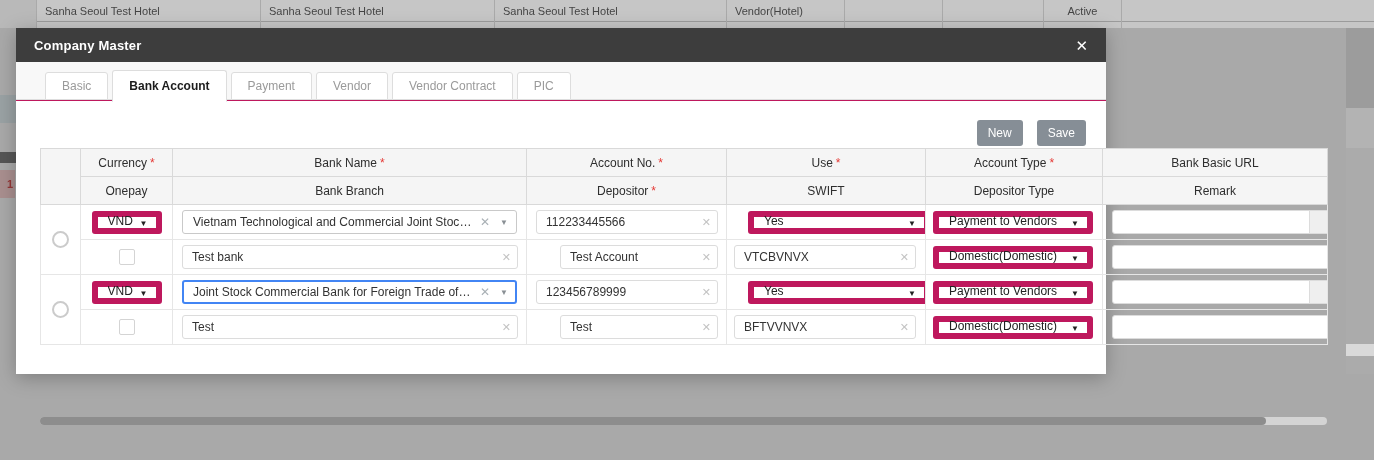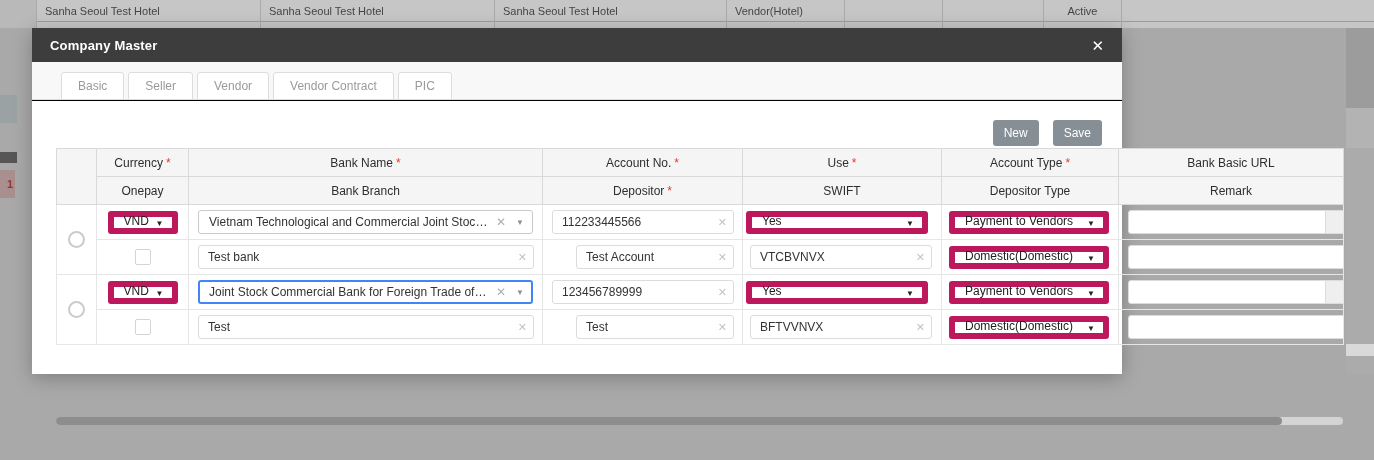--- a/index.html
+++ b/index.html
@@ -30,22 +30,22 @@
               display: flex; align-items: center; justify-content: flex-end; padding-right: 2px;
               font-size: 11px; font-weight: 700; color: #943636; }
   .rs-1 { right: 0; top: 28px;  width: 28px; height: 80px;  background: #9c9c9c; }
   .rs-2 { right: 0; top: 108px; width: 28px; height: 40px;  background: #b3b3b3; }
   .rs-3 { right: 0; top: 148px; width: 28px; height: 196px; background: #ababab; }
   .rs-4 { right: 0; top: 344px; width: 28px; height: 12px;  background: #d9d9d9; }
   .rs-5 { right: 0; top: 356px; width: 28px; height: 18px;  background: #ababab; }
 
   
   .modal {
-    position: absolute; left: 32px; top: 28px; width: 1090px; height: 346px;
-    background: #000000; box-shadow: 0 4px 18px rgba(0,0,0,.25);
+    position: absolute; left: 16px; top: 28px; width: 1090px; height: 346px;
+    background: #be185d; box-shadow: 0 4px 18px rgba(0,0,0,.25);
   }
   .modal-header {
     position: absolute; left: 0; top: 0; right: 0; height: 34px; background: #3d3d3d;
     display: flex; align-items: center; padding: 0 18px;
   }
   .modal-title { color: #fff; font-size: 13px; font-weight: 700; letter-spacing: .2px; }
   .modal-close { margin-left: auto; color: #fff; font-size: 15px; line-height: 1; cursor: pointer; }
 
   .tabbar {
     position: absolute; left: 0; top: 34px; right: 0; height: 38px; background: #f8f8f8;
@@ -95,21 +95,21 @@
   }
 
   .select {
     height: 23px; background: #fff; border: 6px solid #be185d; border-radius: 3px;
     display: flex; align-items: flex-end; padding: 0 8px 0 10px; font-size: 12px; color: #222;
     cursor: pointer; white-space: nowrap;
   }
   .select .sel-text { flex: 1; overflow: hidden; }
   .caret { font-size: 8px; color: #222; margin-left: 6px; }
   .sel-currency { width: 70px; margin: 0 auto; }
-  .sel-use { width: 182px; margin-left: 3px; }
+  .sel-use { width: 182px; margin-left: 21px; }
   .sel-type { width: 160px; margin-left: 7px; }
 
   .field { position: relative; height: 24px; }
   .field input {
     width: 100%; height: 100%; border: 1px solid #dcdcdc; border-radius: 3px;
     padding: 0 22px 0 9px; font-size: 12px; color: #333; outline: none;
     font-family: "Liberation Sans", sans-serif; background: #fff;
   }
   .clear {
     position: absolute; right: 7px; top: 50%; transform: translateY(-50%);
@@ -184,22 +184,25 @@
 
     <div class="modal-header">
       <span class="modal-title">Company Master</span>
       <span class="modal-close">✕</span>
     </div>
 
     <div class="tabbar">
       <div class="tab">
           <span>Basic</span>
         </div>
+      <div class="tab active">
+          <span>Bank Account</span>
+        </div>
       <div class="tab">
-          <span>Seller</span>
+          <span>Payment</span>
         </div>
       <div class="tab">
           <span>Vendor</span>
         </div>
       <div class="tab">
           <span>Vendor Contract</span>
         </div>
       <div class="tab">
           <span>PIC</span>
         </div>

